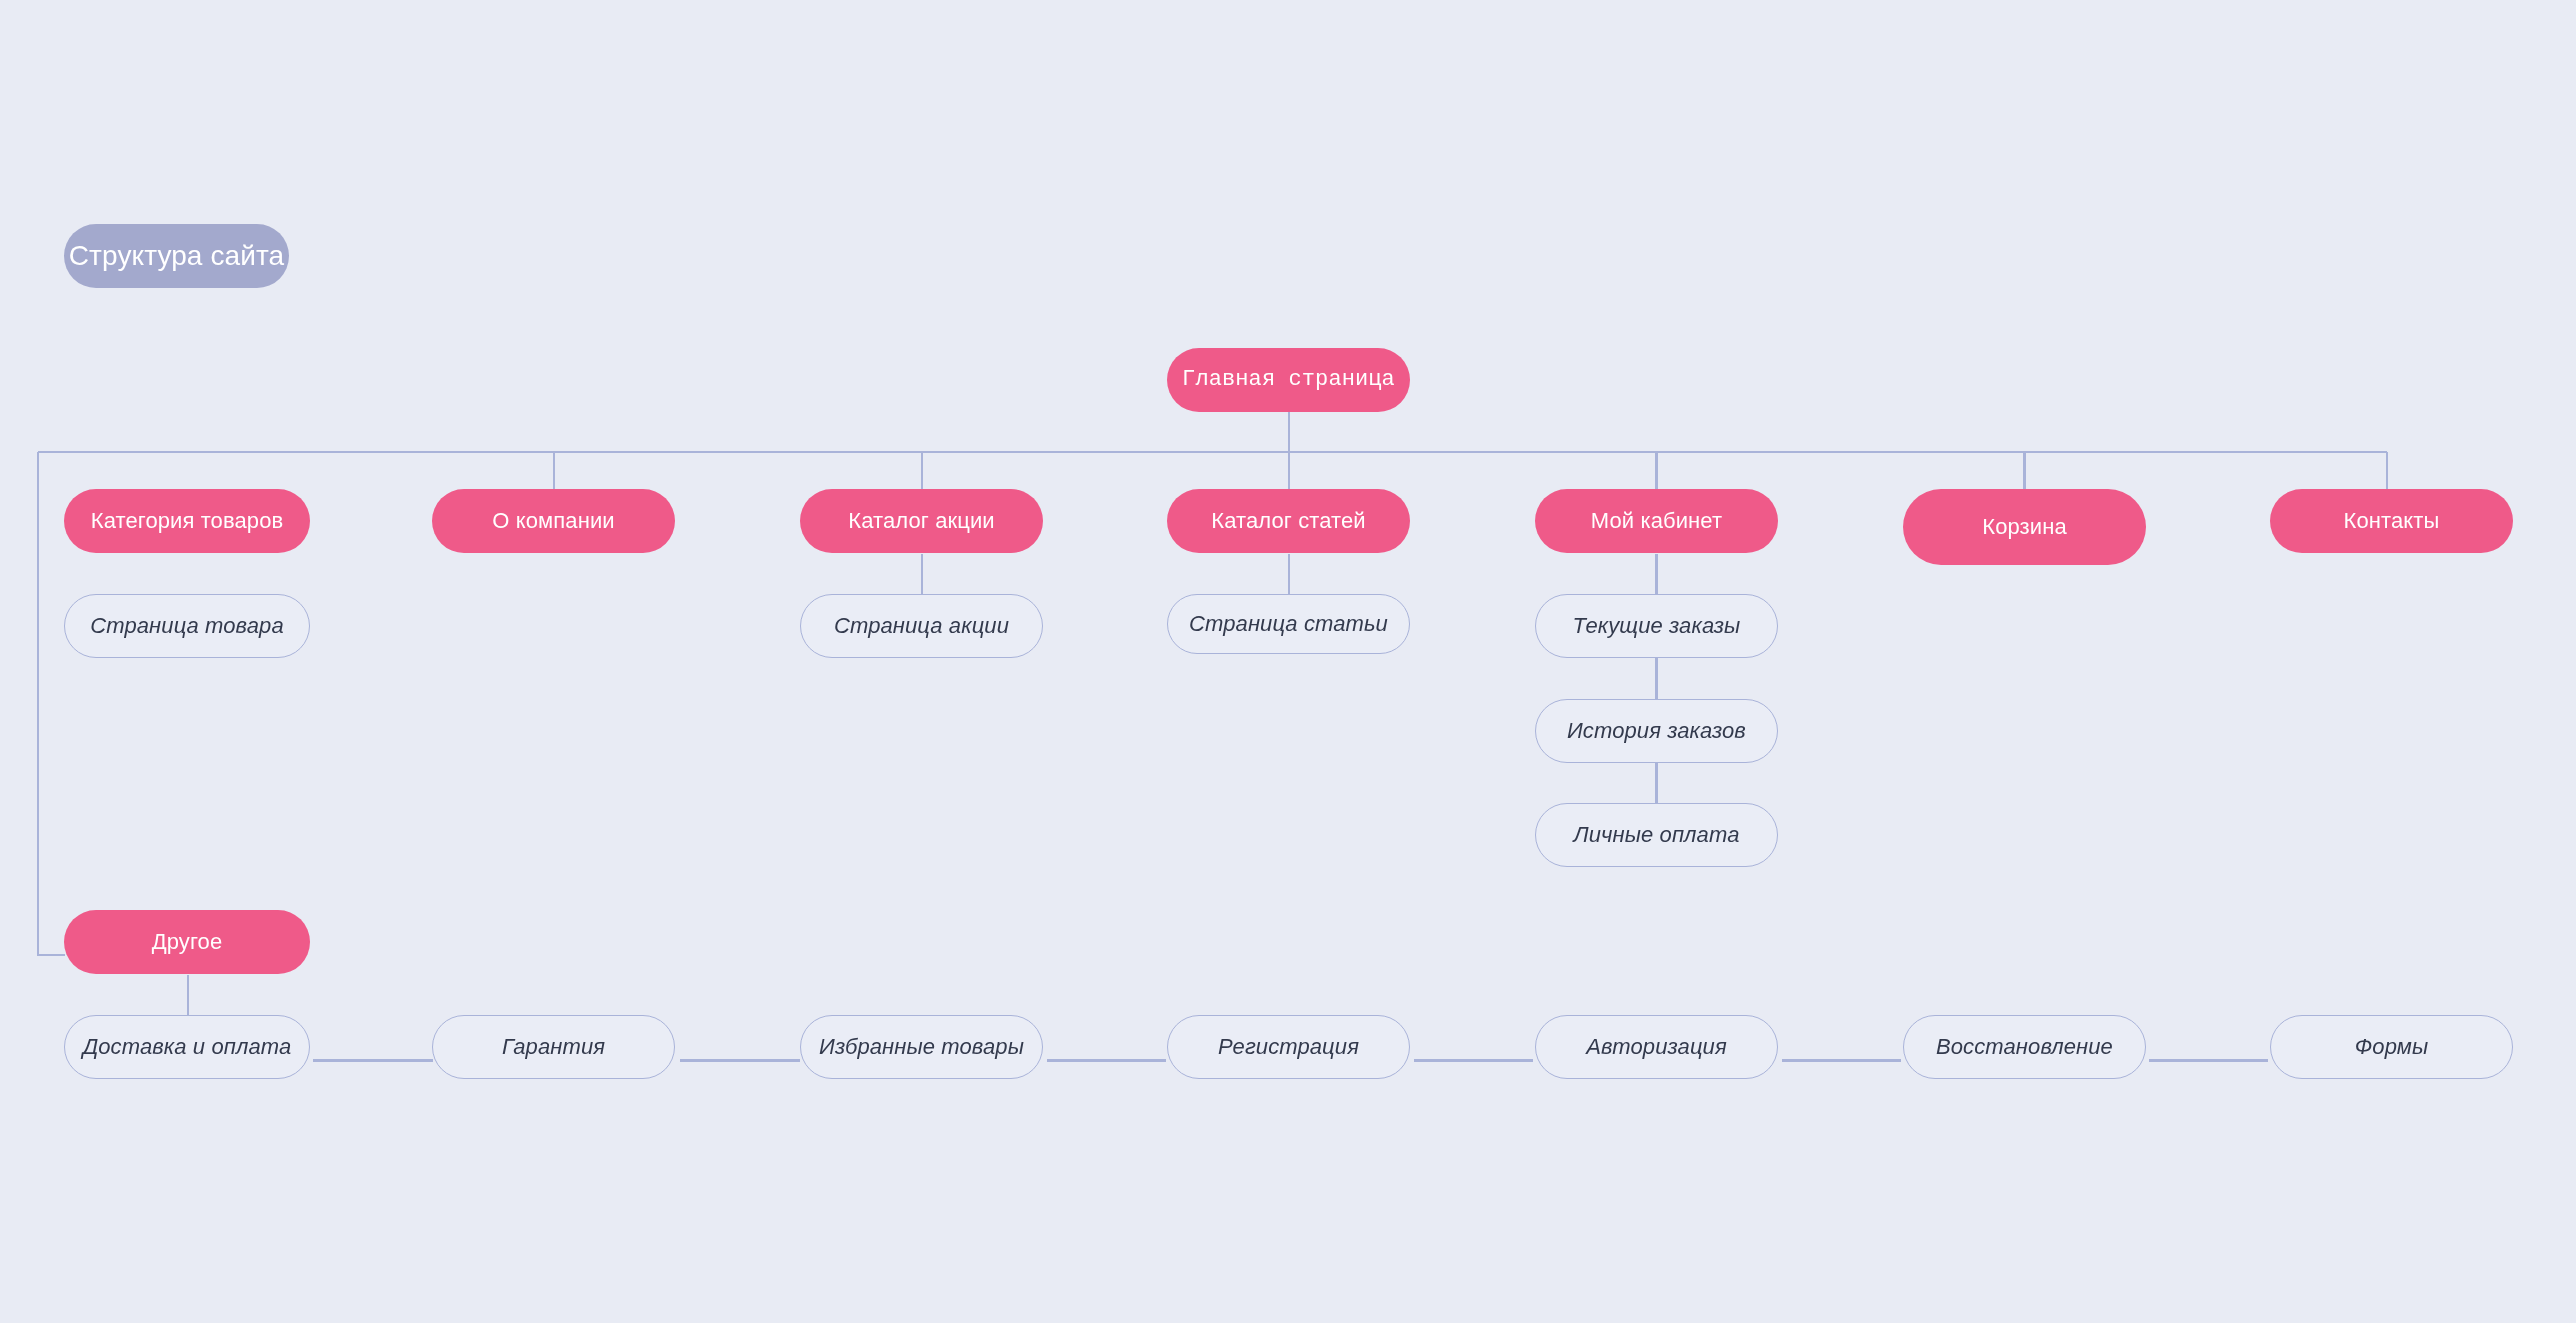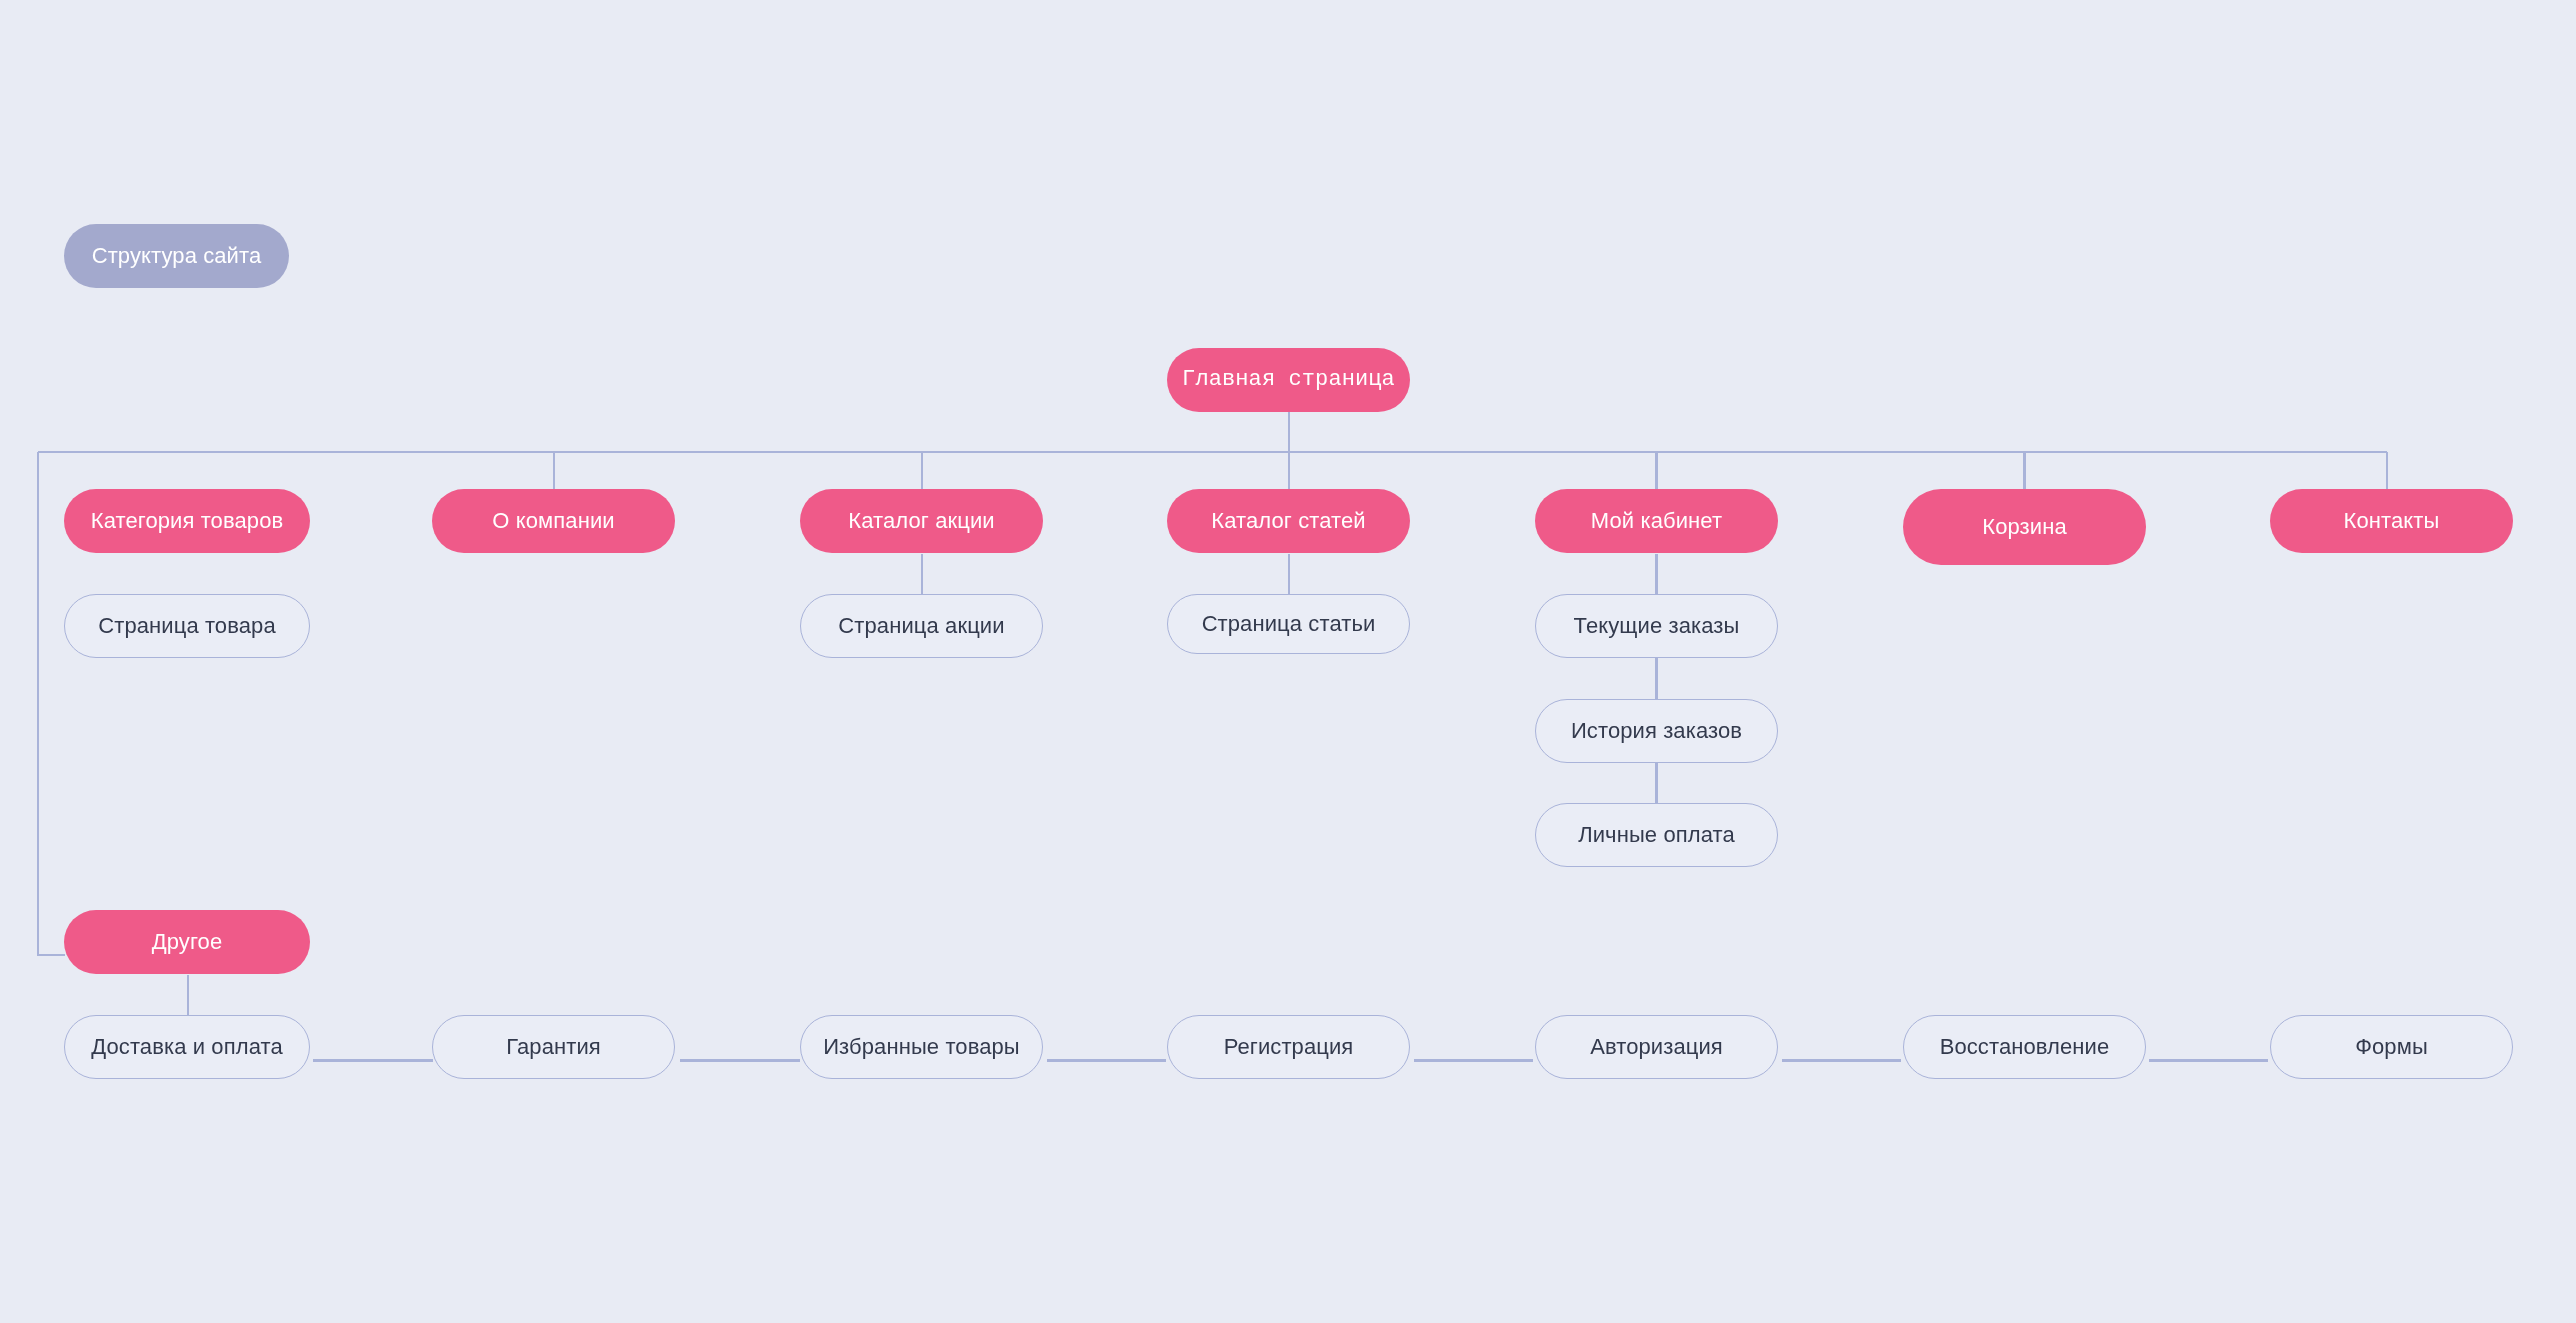--- a/index.html
+++ b/index.html
@@ -35,34 +35,35 @@
     justify-content: center;
     text-align: center;
     border-radius: 804px;
     white-space: nowrap;
     line-height: 1.15;
     letter-spacing: 0.1px;
   }
   .node.title {
     background: #a3a9cd;
     color: #ffffff;
-    font-size: 22px;
+    font-size: 28px;
     border: none;
   }
   .node.pink {
     background: #ef5a89;
     color: #ffffff;
     font-size: 22px;
     border: none;
   }
   .node.plain {
     background: #eaedf6;
     color: #333a4d;
     font-size: 22px;
     border: 1.6px solid #a9b3d9;
+    font-style: italic;
   }
 </style>
 </head>
 <body>
 
 <div id="canvas">
 
   <svg id="edges" viewBox="0 0 3200 1644" width="2576" height="1323" xmlns="http://www.w3.org/2000/svg">
     <g fill="none" stroke="#a9b3d9" stroke-width="3" shape-rendering="crispEdges">
 

